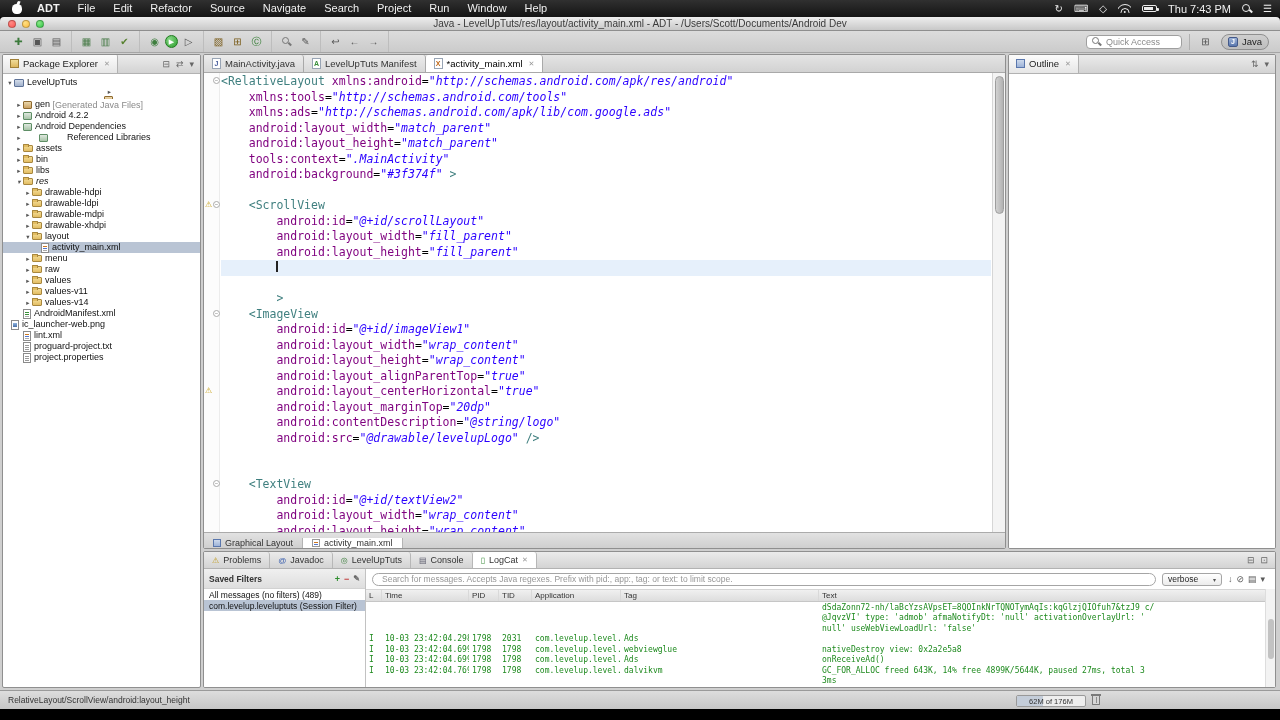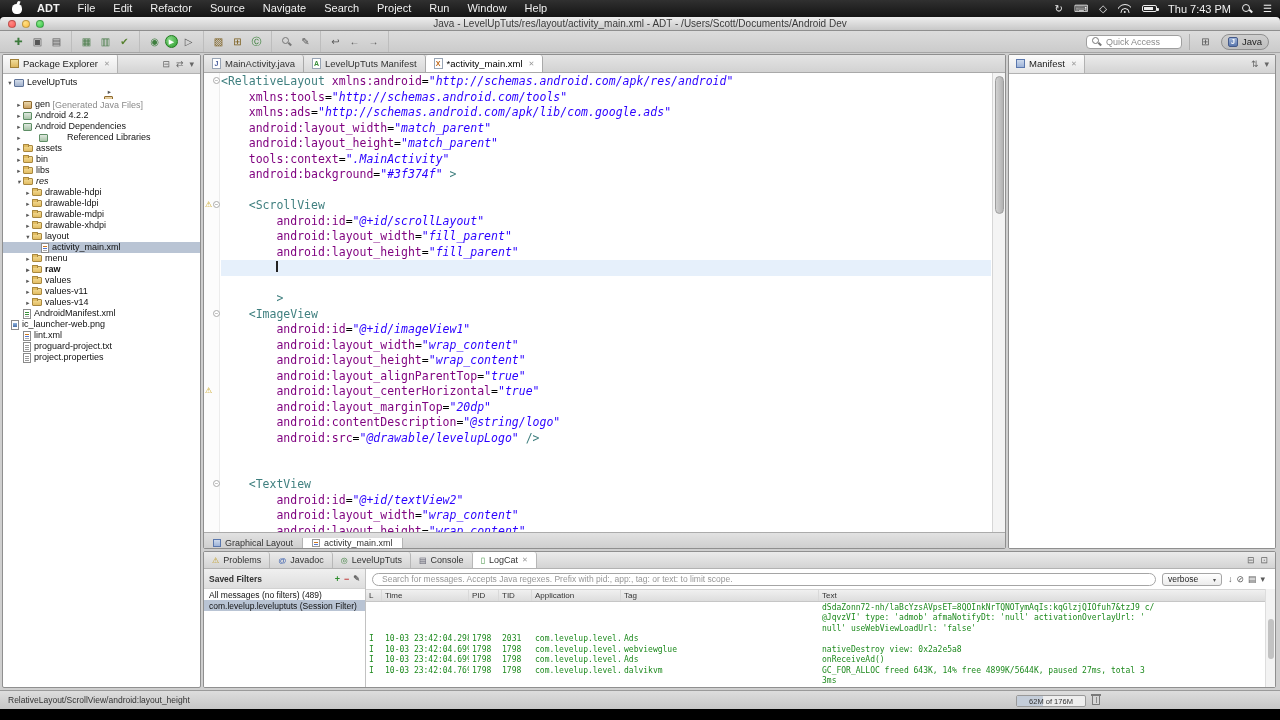--- a/index.html
+++ b/index.html
@@ -342,21 +342,21 @@
         <div class="trow selected" style="padding-left: 30px;">
           <span class="arrow"></span>
           <span class="ticon ic-xml"></span>
           <span class="tlabel">activity_main.xml</span>
         </div>
         <div class="trow" style="padding-left: 21px;">
           <span class="arrow">▸</span>
           <span class="ticon ic-folder"></span>
           <span class="tlabel">menu</span>
         </div>
-        <div class="trow" style="padding-left: 21px; font-weight: bold;">
+        <div class="trow" style="padding-left: 21px;">
           <span class="arrow">▸</span>
           <span class="ticon ic-folder"></span>
           <span class="tlabel">raw</span>
         </div>
         <div class="trow" style="padding-left: 21px;">
           <span class="arrow">▸</span>
           <span class="ticon ic-folder"></span>
           <span class="tlabel">values</span>
         </div>
         <div class="trow" style="padding-left: 21px;">
@@ -436,21 +436,21 @@
           <span class="btab-ico xml-page-icon"></span>
           <span>activity_main.xml</span>
         </div>
       </div>
   </div>
 
   <div class="panel outline">
     <div class="view-header">
       <div class="vtab">
         <span class="vt-ico out-ico"></span>
-        <span>Manifest</span>
+        <span>Outline</span>
         <span class="vt-x">✕</span>
       </div>
       <div class="view-tools">
         <span>⇅</span>
         <span>▾</span>
       </div>
     </div>
     <div class="outline-body"></div>
   </div>
 

